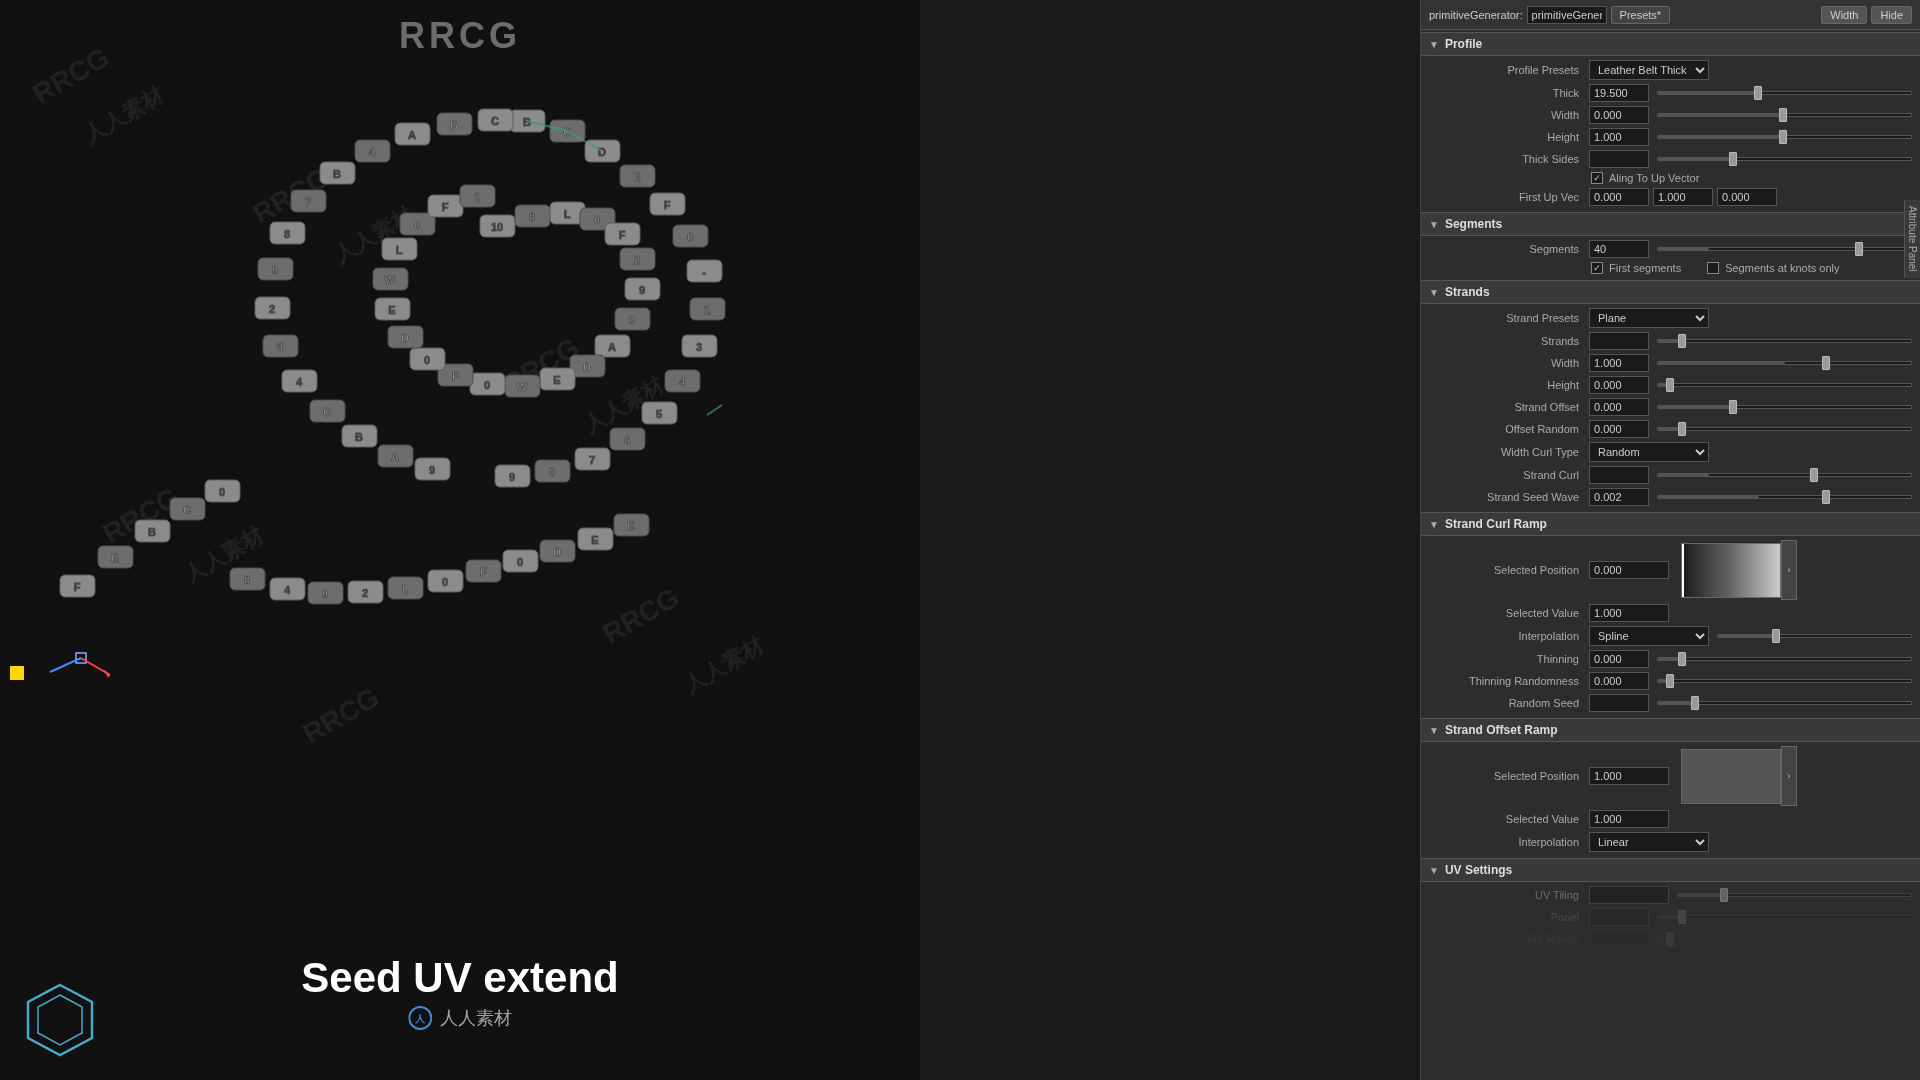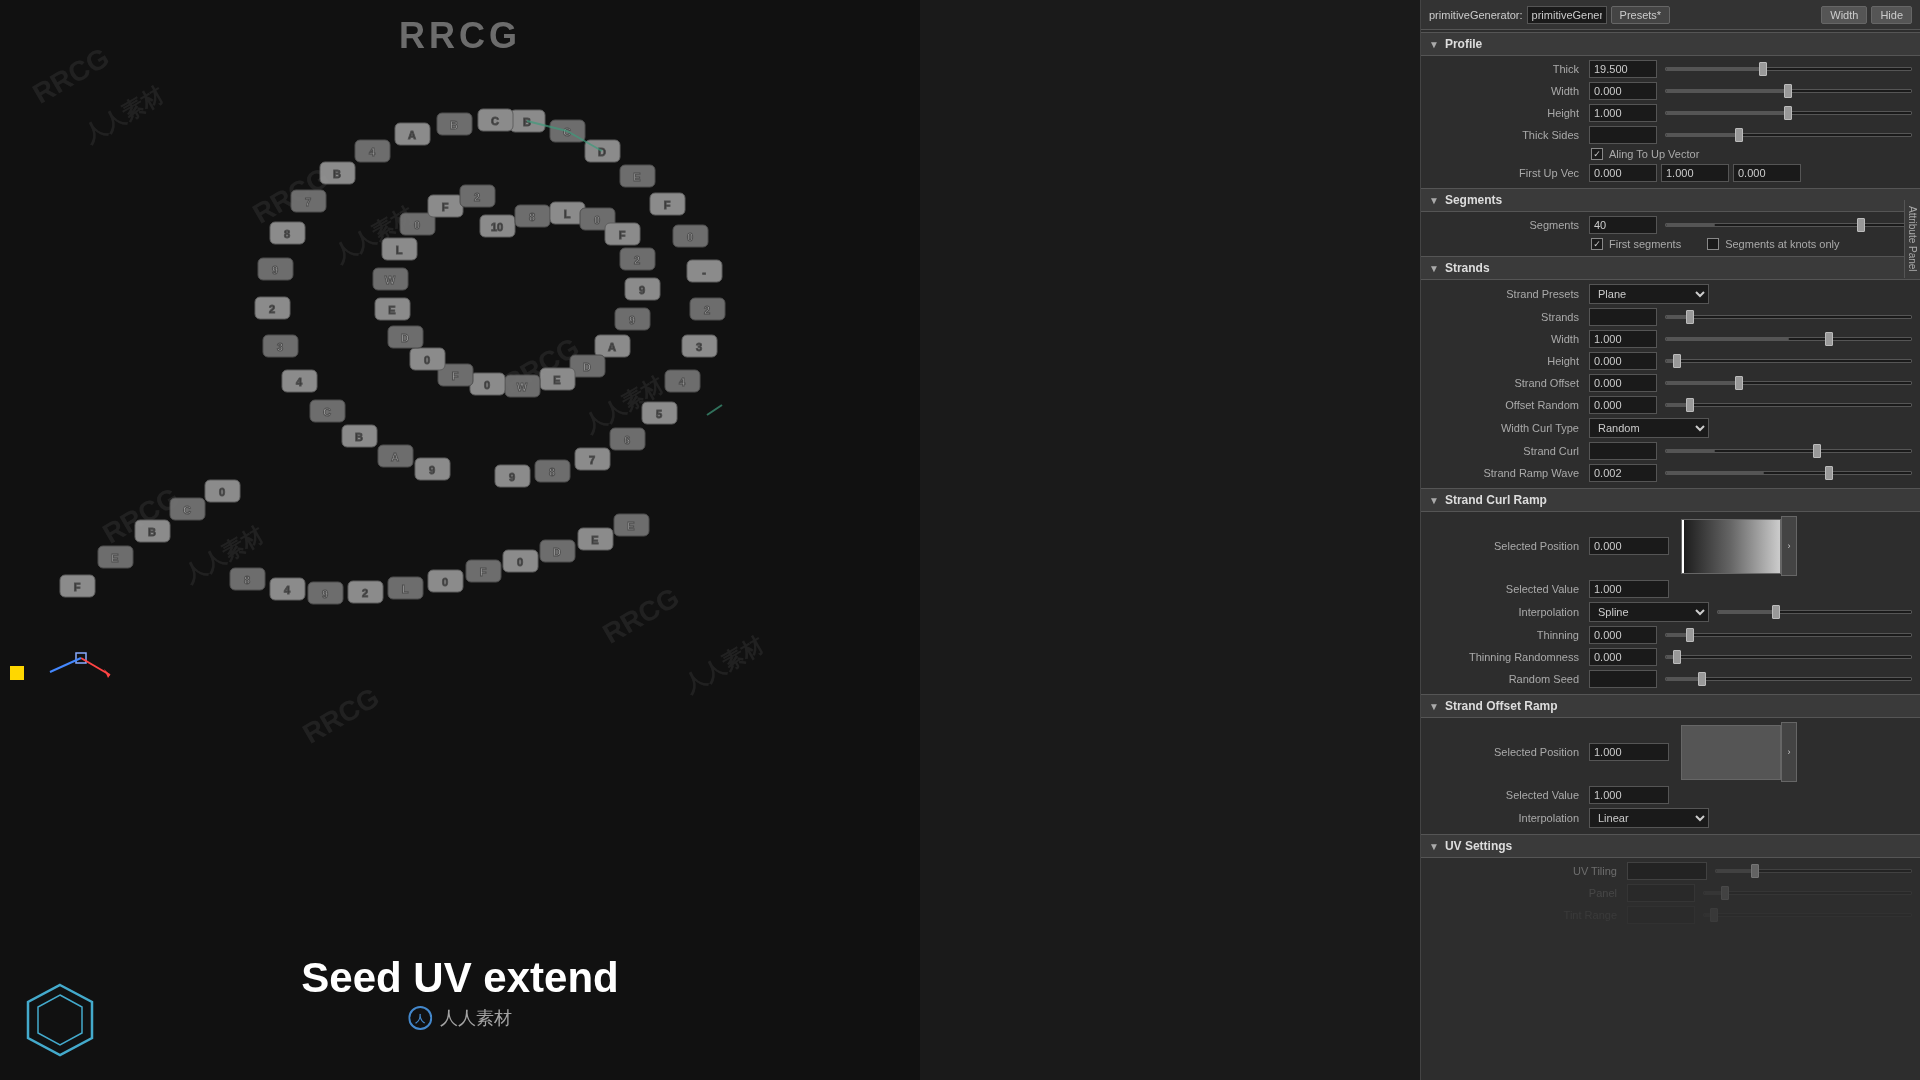--- a/index.html
+++ b/index.html
@@ -200,21 +200,21 @@
       background: #1a1a1a;
       border: 1px solid #555;
       color: #ccc;
       padding: 1px 4px;
       font-size: 11px;
       height: 18px;
       width: 80px;
     }
 
     .input-field-sm {
-      width: 68px;
+      width: 60px;
     }
 
     
     .slider-container {
       flex: 1;
       display: flex;
       align-items: center;
       position: relative;
       margin-left: 4px;
     }
@@ -656,20 +656,28 @@
       <button class="btn-small">Hide</button>
     </div>
   </div>
 
   <div class="section-header">
     <span class="section-arrow">▼</span>
     <span class="section-title">Profile</span>
   </div>
   <div class="section-content">
 
+    <div class="prop-row">
+      <div class="prop-label">Profile Presets</div>
+      <div class="prop-value">
+        <select class="dropdown">
+          <option>Leather Belt Thick</option>
+        </select>
+      </div>
+    </div>
 
     <div class="prop-row">
       <div class="prop-label">Thick</div>
       <div class="prop-value">
         <input class="input-field input-field-sm" type="text" value="19.500" style="">
         <div class="slider-container">
           <div class="slider-track">
             <div class="slider-fill" style="width:40%"></div>
             <div class="slider-thumb" style="left:38%"></div>
           </div>
@@ -857,21 +865,21 @@
         <div class="slider-container">
           <div class="slider-track">
             <div class="slider-fill" style="width:20%"></div>
             <div class="slider-thumb" style="left:60%"></div>
           </div>
         </div>
       </div>
     </div>
 
     <div class="prop-row">
-      <div class="prop-label">Strand Ramp Wave</div>
+      <div class="prop-label">Strand Seed Wave</div>
       <div class="prop-value">
         <input class="input-field input-field-sm" type="text" value="0.002" style="">
         <div class="slider-container">
           <div class="slider-track">
             <div class="slider-fill" style="width:40%"></div>
             <div class="slider-thumb" style="left:65%"></div>
           </div>
         </div>
       </div>
     </div>
@@ -991,21 +999,21 @@
           <option>Linear</option>
         </select>
       </div>
     </div>
   </div>
 
   <div class="section-header">
     <span class="section-arrow">▼</span>
     <span class="section-title">UV Settings</span>
   </div>
-  <div class="section-content" style="opacity:0.5;padding-left:38px;">
+  <div class="section-content" style="opacity:0.5;">
     <div class="prop-row">
       <div class="prop-label">UV Tiling</div>
       <div class="prop-value">
         <input class="input-field" type="text" style="">
         <div class="slider-container">
           <div class="slider-track">
             <div class="slider-fill" style="width:20%"></div>
             <div class="slider-thumb" style="left:18%"></div>
           </div>
         </div>

